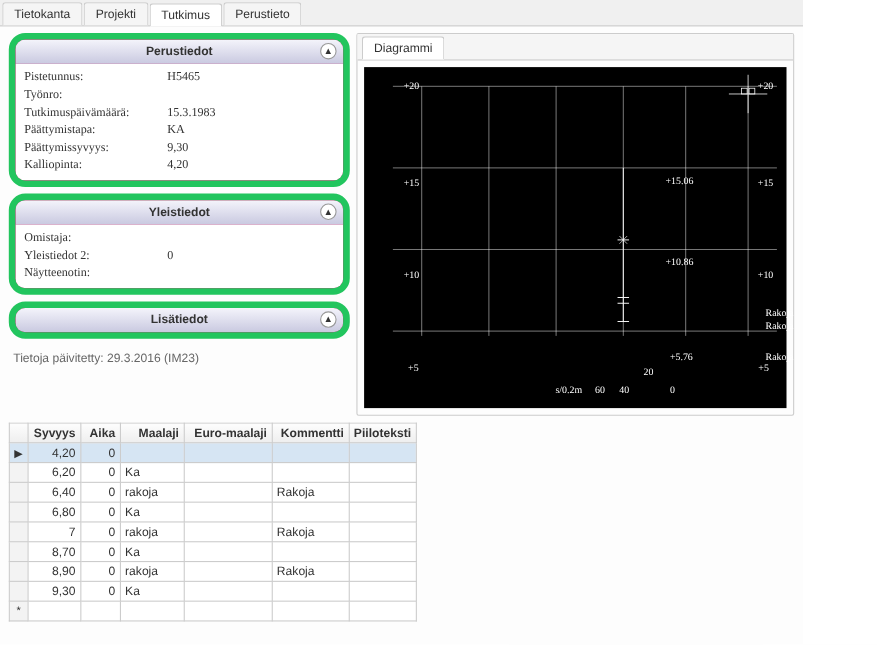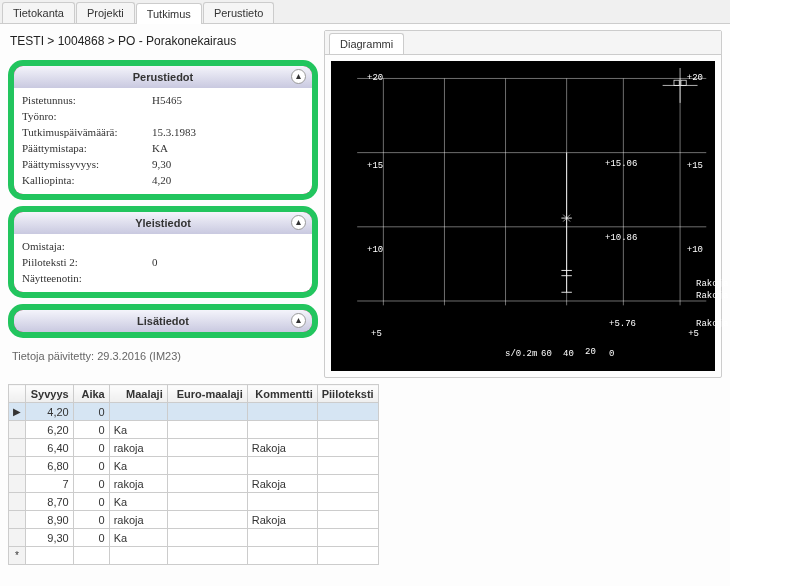--- a/index.html
+++ b/index.html
@@ -40,38 +40,37 @@
   .rowhdr { width: 14px; background: #f3f3f3; text-align: center; border-right: 1px solid #ccc; font-size: 10px; }
   .col-syv { width: 48px; text-align: right; }
   .col-aika { width: 36px; text-align: right; }
   .col-maa { width: 58px; }
   .col-euro { width: 80px; }
   .col-kom { width: 70px; }
   .col-piil { width: 60px; }
   tr.selected td { background: #d6e5f3; }
 
   
-  .dlabel { position: absolute; color: #fff; font-size: 9px; font-family: Liberation Mono, monospace; }
+  .dlabel { position: absolute; color: #fff; font-size: 9px; font-family: Liberation Serif, serif; }
 </style>
 </head>
 <body>
 
 <div class="app">
 
   <div class="main-tabs">
     <div class="main-tab">Tietokanta</div>
     <div class="main-tab">Projekti</div>
     <div class="main-tab active">Tutkimus</div>
     <div class="main-tab">Perustieto</div>
   </div>
 
   <div class="content-row">
 
     <div class="left-col">
-      <div class="breadcrumb">TESTI &gt; 1004868 &gt; PO - Porakonekairaus</div>
 
       <div class="panel">
         <div class="panel-hd">
           <span>Perustiedot</span>
           <span class="collapse">▴</span>
         </div>
         <div class="panel-body">
           <div class="kv">
               <span class="k">Pistetunnus:</span>
               <span class="v">H5465</span>
@@ -101,21 +100,21 @@
       <div class="panel">
         <div class="panel-hd">
           <span>Yleistiedot</span>
           <span class="collapse">▴</span>
         </div>
         <div class="panel-body">
           <div class="kv">
               <span class="k">Omistaja:</span>
             </div>
           <div class="kv">
-              <span class="k">Piiloteksti 2:</span>
+              <span class="k">Yleistiedot 2:</span>
               <span class="v">0</span>
             </div>
           <div class="kv">
               <span class="k">Näytteenotin:</span>
             </div>
         </div>
       </div>
 
       <div class="panel">
         <div class="panel-hd">
@@ -174,21 +173,21 @@
         <span class="dlabel" style="left:274px; top:172px;">+10.86</span>
         <span class="dlabel" style="left:278px; top:258px;">+5.76</span>
         
         <span class="dlabel" style="left:365px; top:218px;">Rakoja</span>
         <span class="dlabel" style="left:365px; top:230px;">Rakoja</span>
         <span class="dlabel" style="left:365px; top:258px;">Rakoja</span>
         
         <span class="dlabel" style="left:174px; top:288px;text-align:right;">s/0.2m</span>
         <span class="dlabel" style="left:210px; top:288px;">60</span>
         <span class="dlabel" style="left:232px; top:288px;">40</span>
-        <span class="dlabel" style="left:254px; top:286px;">20</span>
+        <span class="dlabel" style="left:254px; top:272px;">20</span>
         <span class="dlabel" style="left:278px; top:288px;">0</span>
       </div>
     </div>
   </div>
 
   <div class="grid-wrap">
     <table class="grid">
       <thead>
         <tr>
           <th class="rowhdr"></th>

